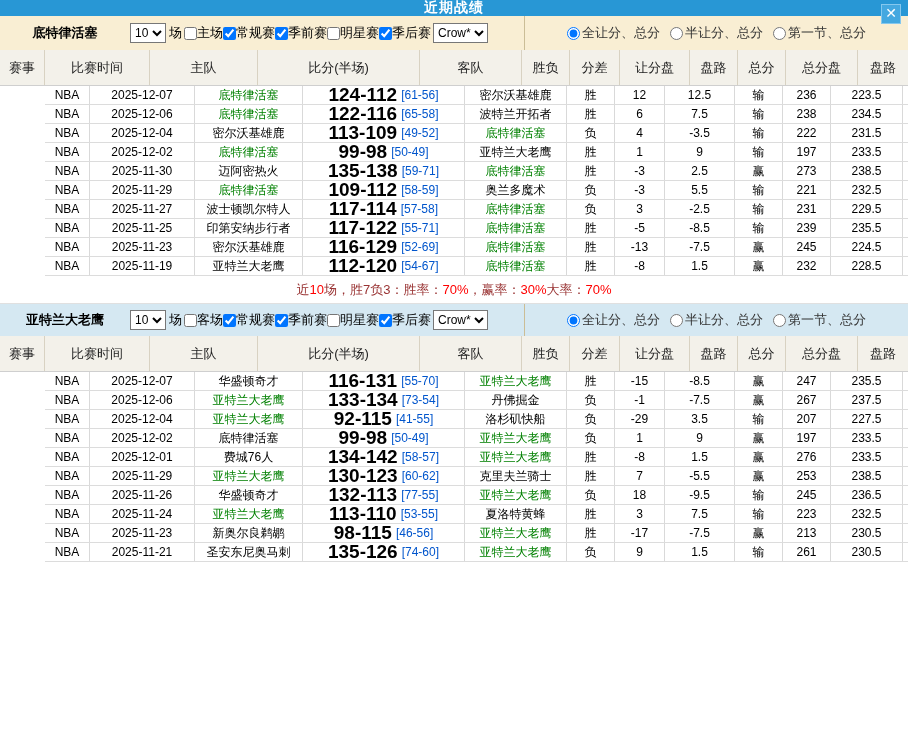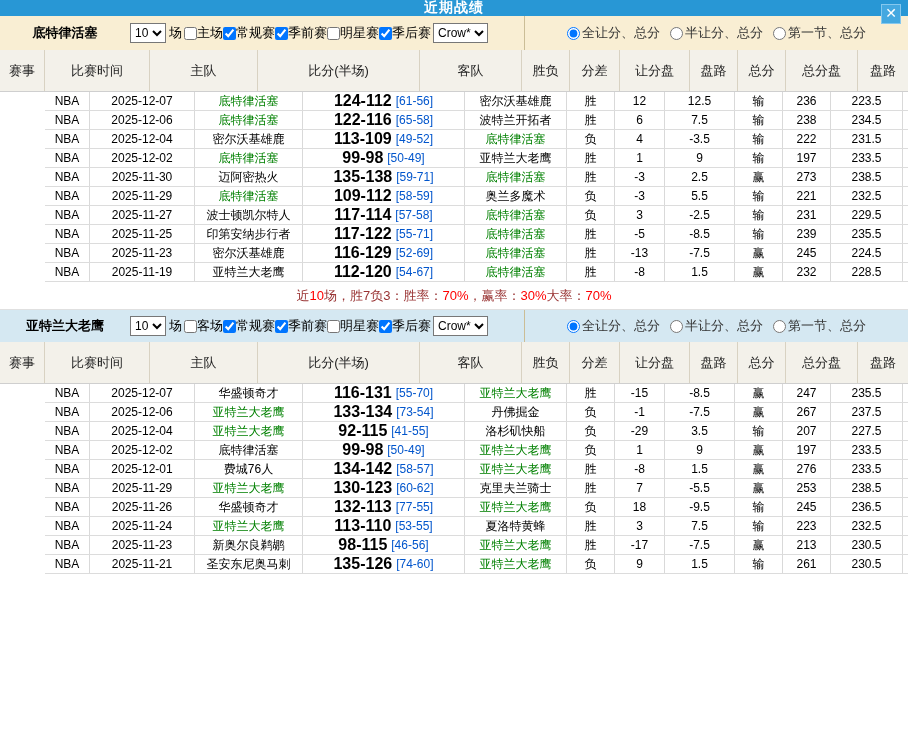--- a/index.html
+++ b/index.html
@@ -23,25 +23,25 @@
   .filterbar .games-word { font-size:13px; color:#000; margin-right:2px; }
   .chk-label { display:flex; align-items:center; font-size:13px; color:#000; white-space:nowrap; }
   .chk-label input { width:13px; height:13px; margin:0; }
   .radio-label { display:flex; align-items:center; font-size:13px; color:#333; margin:8px 5px; white-space:nowrap; }
   .radio-label input { width:13px; height:13px; margin:0 2px 0 0; }
 
   
   .trow { display:grid; grid-template-columns:45px 105px 108px 162px 102px 48px 50px 70px 48px 48px 72px 50px; }
   .trow > div { border-right:1px solid #d9d9d9; display:flex; align-items:center; justify-content:center; font-size:12px; color:#000; overflow:hidden; white-space:nowrap; }
   .trow > div:last-child { border-right:none; }
-  .thead { height:42px; background:#f3f1ea; border-bottom:1px solid #cfcfcf;text-align:right; }
+  .thead { height:36px; background:#f3f1ea; border-bottom:1px solid #cfcfcf;text-align:right; }
   .thead > div { font-size:13px; color:#222; border-right:1px solid #d8d2c2; }
   .thead > div:last-child { border-right:none; }
   .tbody-row { height:19px; border-bottom:1px solid #dcdcdc; background:#fff;margin-left:45px; }
-  .score-main { font-weight:bold; color:#000; margin-right:4px; font-size:16px; }
+  .score-main { font-weight:bold; color:#000; margin-right:4px; font-size:19px; }
   .score-half { color:#0055cc; font-size:12px; }
   .red   { color:#ff0000; }
   .green { color:#008000; }
   .blueval { color:#0000cc; }
   .teamname { color:#000; }
   .teamname.focus { color:#008000; }
 
   
   .summary { height:28px; display:flex; align-items:center; justify-content:center; font-size:13px; border-bottom:1px solid #e0e0e0; background:#fff; }
   .summary .seg-label { color:#993333; }

